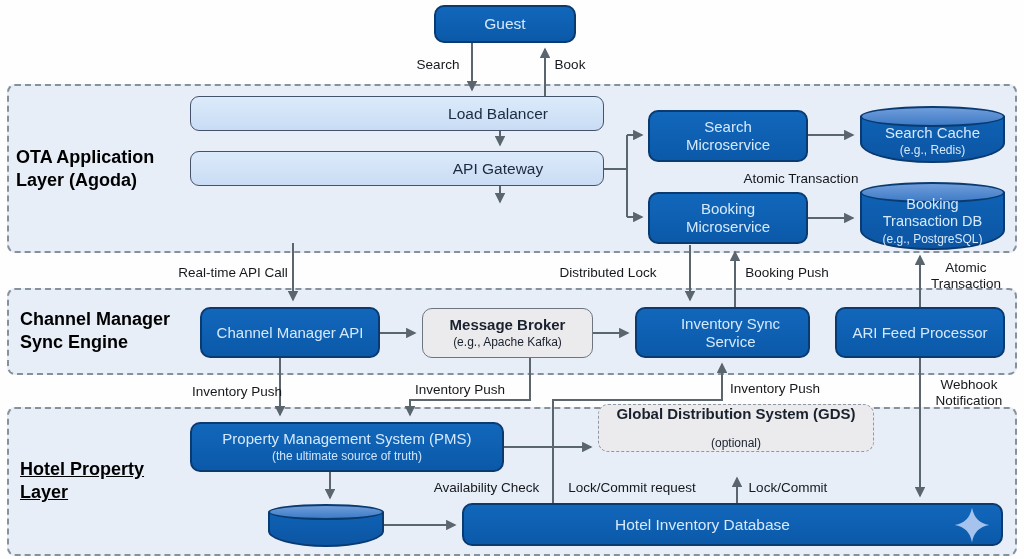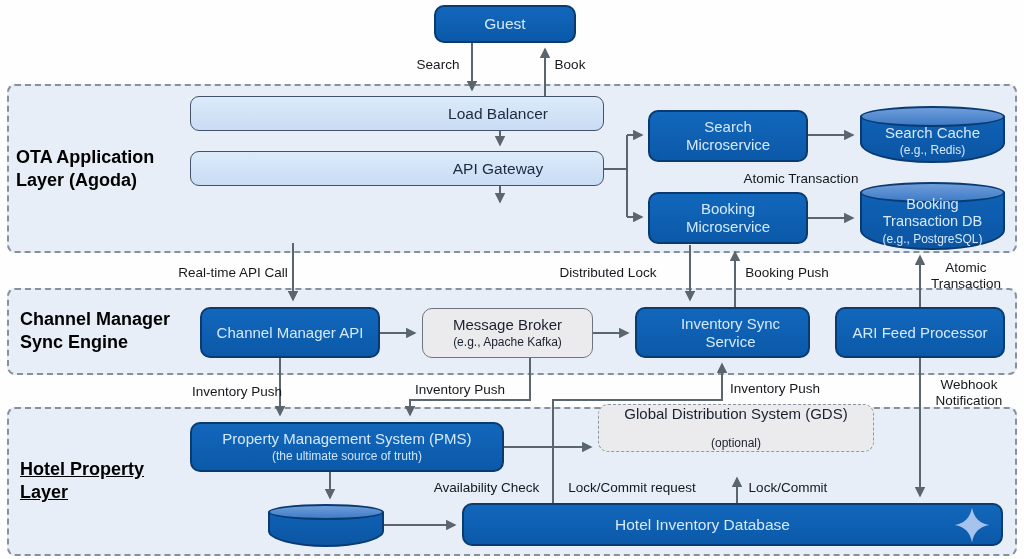--- a/index.html
+++ b/index.html
@@ -17,21 +17,21 @@
   .ah { fill:var(--arrow,#5b656e); }
 
   
   .node { position:absolute; z-index:2; display:flex; flex-direction:column; align-items:center; justify-content:center; text-align:center; }
   .blue { background:linear-gradient(180deg,var(--primary_blue,#1267bb),var(--primary_blue_dark,#0b59a9)); border:2px solid var(--primary_blue_border,#093a70); border-radius:10px; color:var(--dark_box_text,#d5e9fb); font-weight:500; }
   .pill { background:linear-gradient(180deg,#dcebfb,var(--light_box_fill,#c9dcf4)); border:1.5px solid var(--light_box_border,#44536b); border-radius:9px; color:#1d2a40; font-weight:400; }
   .pill .t { transform:translateX(101px); font-size:15.5px; }
   .gray { background:var(--gray_box_fill,#ebebed); border:1.5px solid #6d7680; border-radius:10px; color:#1a212e; }
   .gray.dashed { border:1.5px dashed #8e98a2; }
   .t15 { font-size:15px; line-height:1.2; white-space:pre-line; font-weight:500; }
-  .t15r { font-size:15px; line-height:1.2; white-space:pre-line; font-weight:400; }
+  .t15r { font-size:15px; line-height:1.2; white-space:pre-line; font-weight:700; }
   .sub { font-size:12px; line-height:1.2; margin-top:1px; font-weight:400; }
   .blue .sub { color:#cfe4fa; }
 
   
   .cyl { position:absolute; z-index:2; }
   .cyl-body { position:absolute; left:0; right:0; top:10px; bottom:0; background:linear-gradient(180deg,#0f62b5,#0c55a3); border:2px solid var(--primary_blue_border,#093a70); border-top:none; border-radius:0 0 72px 72px / 0 0 20px 20px; }
   .cyl-top { position:absolute; left:0; right:0; top:0; height:21px; background:linear-gradient(180deg,var(--cylinder_top,#6f9ddb),#3f7cc6); border:2px solid var(--primary_blue_border,#093a70); border-radius:50%; }
   .cyl-text { position:absolute; left:0; right:0; top:12px; bottom:0; display:flex; flex-direction:column; align-items:center; justify-content:center; text-align:center; color:var(--dark_box_text,#d5e9fb); z-index:1; }
   .cyl-sm .cyl-top { height:16px; }
   .cyl-sm .cyl-body { top:8px; }

